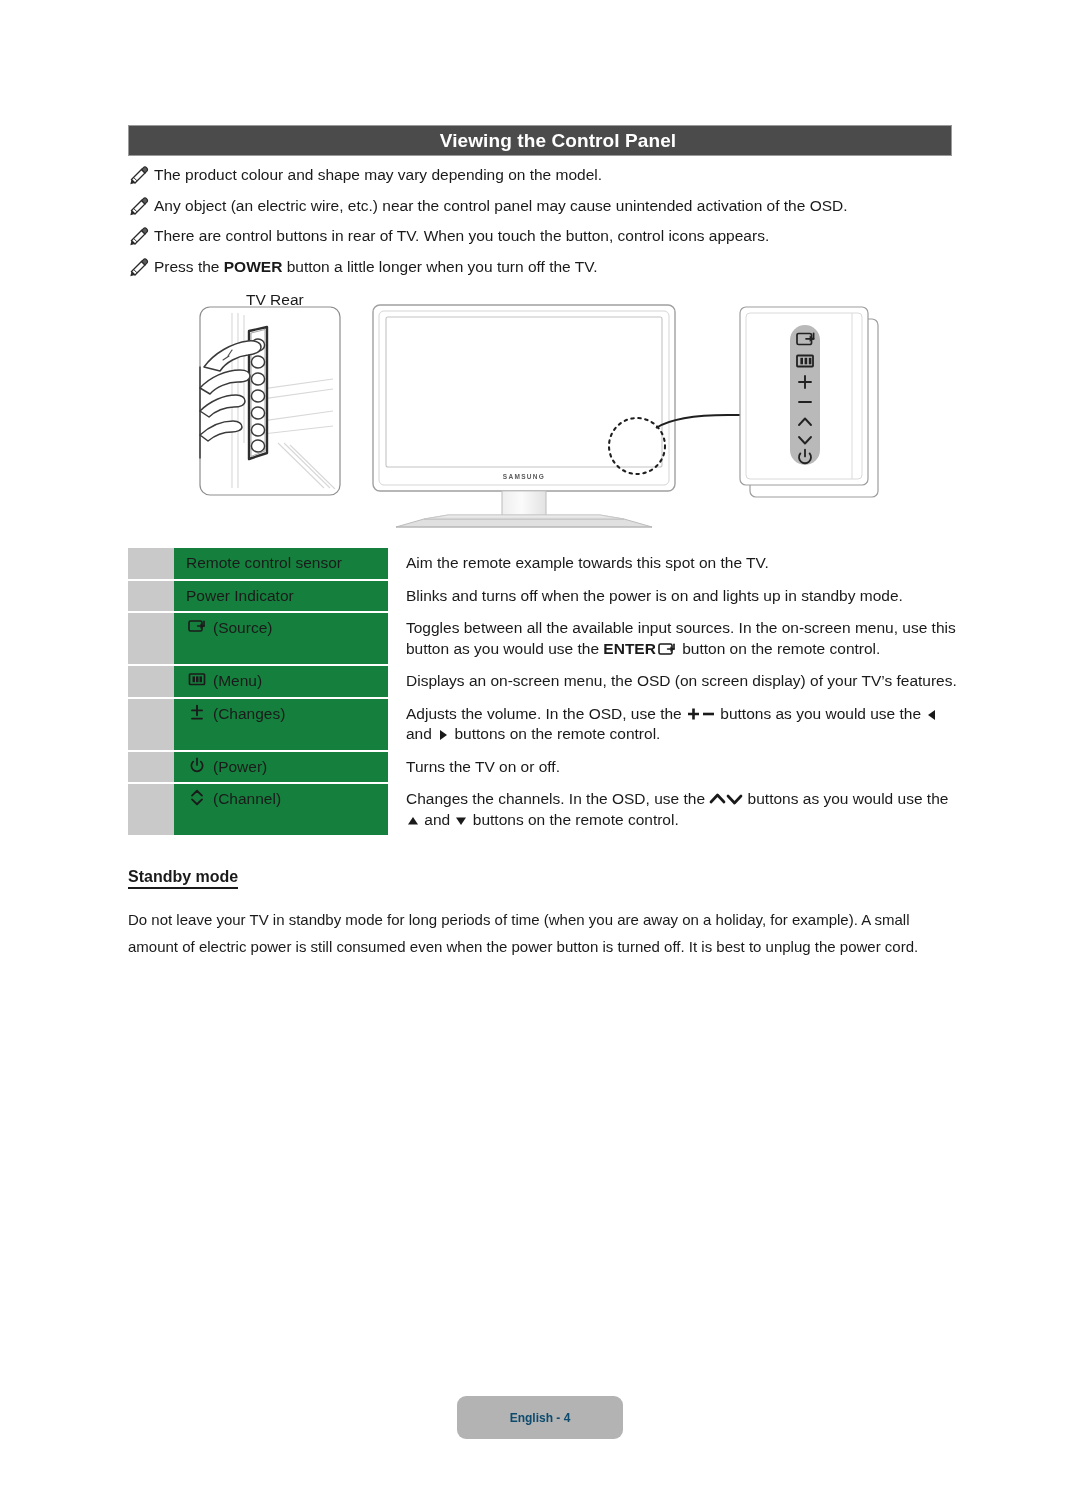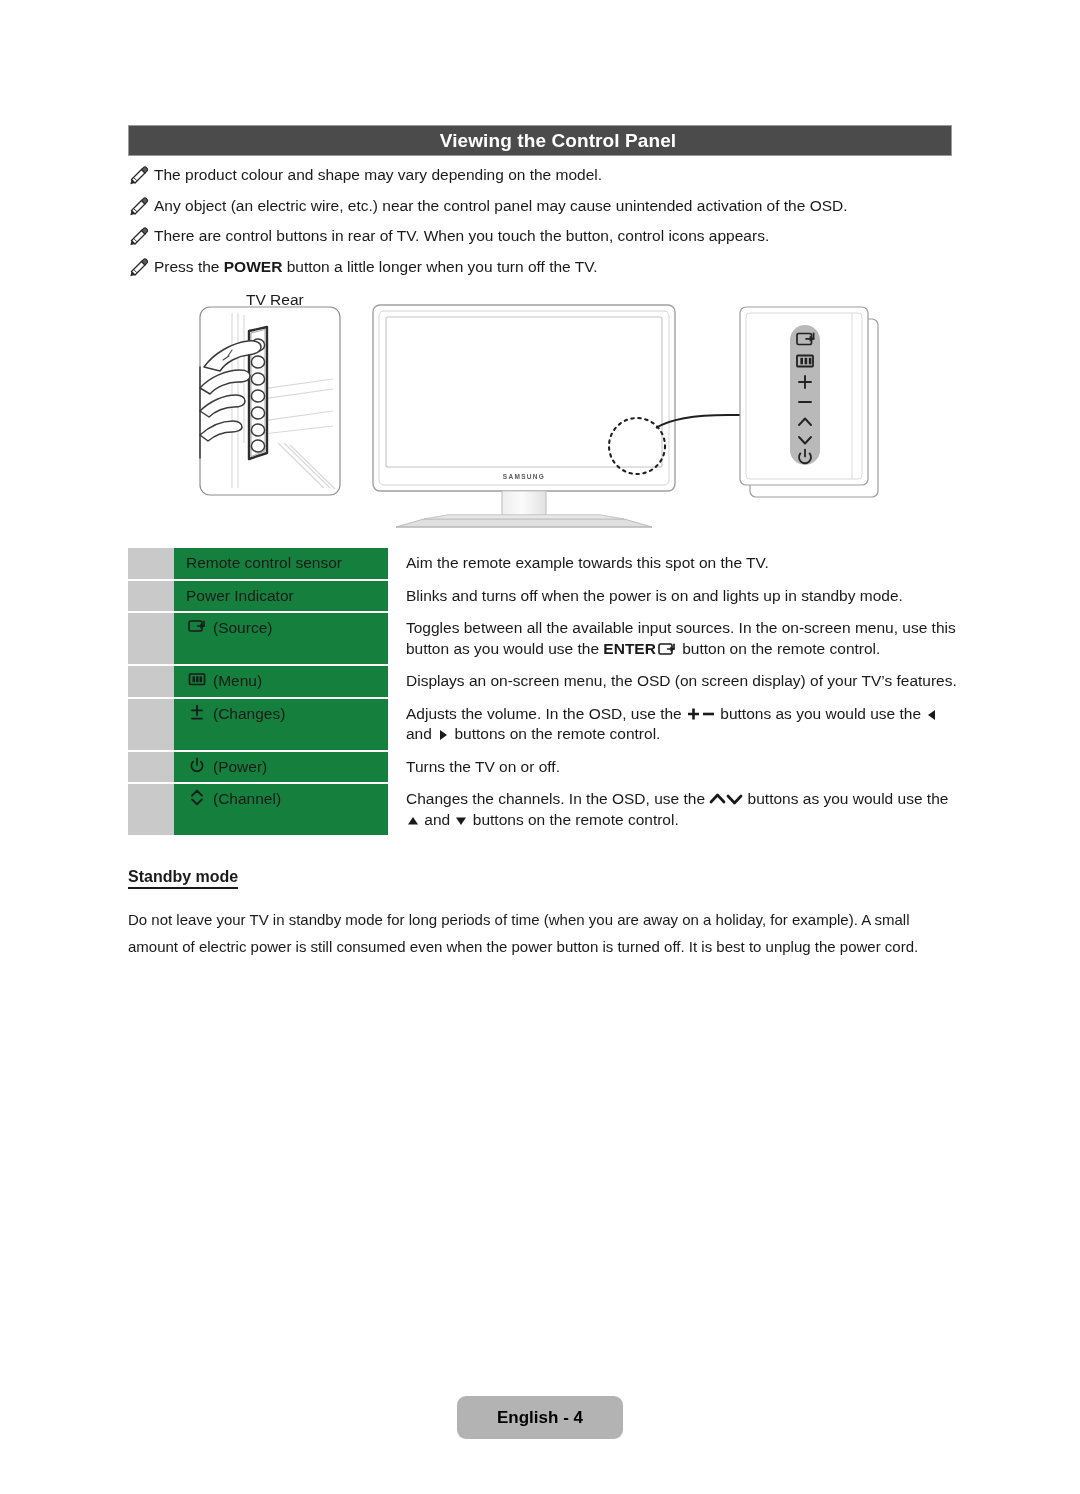--- a/index.html
+++ b/index.html
@@ -159,23 +159,23 @@
     top: 1396px;
     width: 166px;
     height: 43px;
     background: #b3b3b3;
     border-radius: 9px;
     display: flex;
     align-items: center;
     justify-content: center;
   }
   .footer-text {
-    font-size: 17px;
+    font-size: 12px;
     font-weight: bold;
-    color: #000000;
+    color: #0c4a6e;
   }
 </style>
 </head>
 <body>
 
 <div class="page">
 
   <div class="section-bar">
     <div class="section-bar-title">Viewing the Control Panel</div>
   </div>

